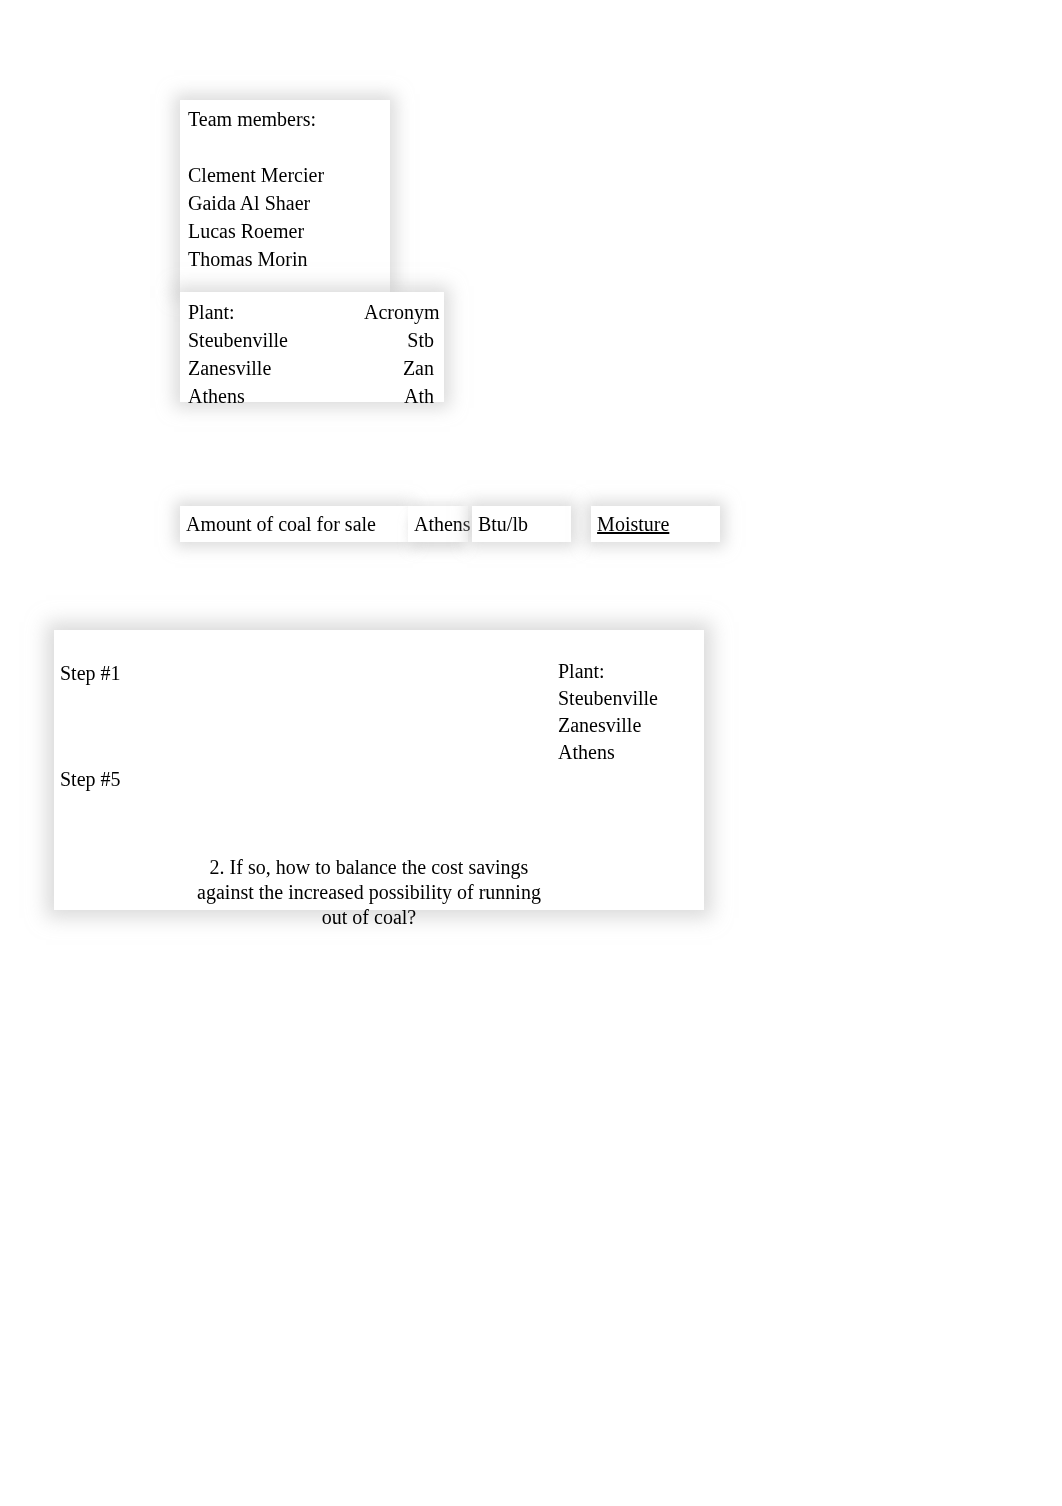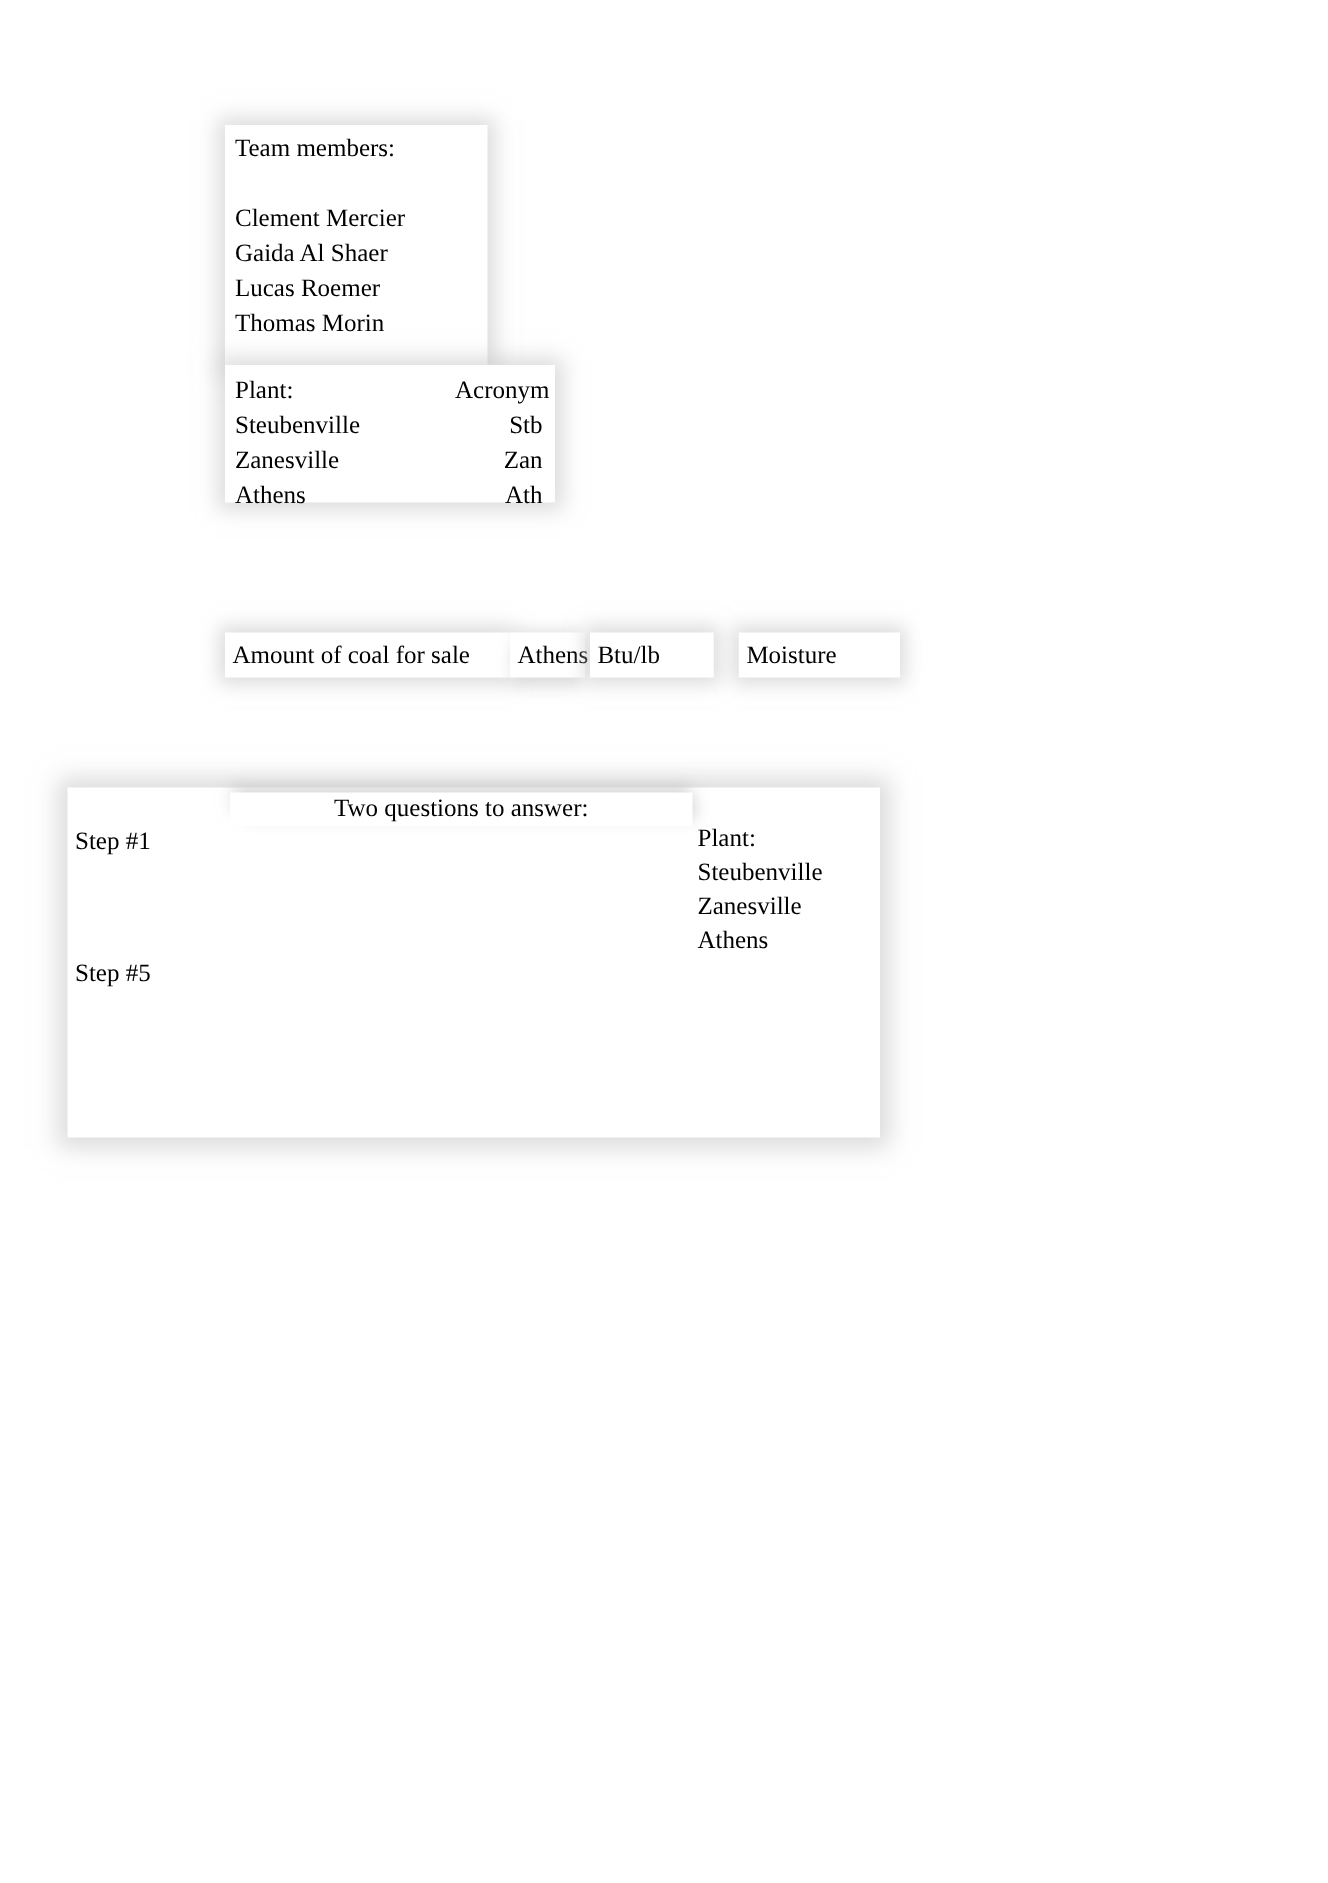--- a/index.html
+++ b/index.html
@@ -84,20 +84,21 @@
     }
     .seg-3 {
       width: 100px;
       margin-left: 4px;
       box-shadow: 0 0 14px 5px rgba(190,190,190,0.55);
     }
     .seg-4 {
       width: 130px;
       margin-left: 20px;
       box-shadow: 0 0 14px 5px rgba(190,190,190,0.55);
+      text-decoration: underline;
     }
 
     
     .big-block {
       position: absolute;
       left: 54px;
       top: 630px;
       width: 650px;
       height: 280px;
       background: #fff;
@@ -178,23 +179,23 @@
 
 <div class="coal-header-row">
   <div class="coal-seg seg-1">Amount of coal for sale</div>
   <div class="coal-seg seg-2">Athens</div>
   <div class="coal-seg seg-3">Btu/lb</div>
   <div class="coal-seg seg-4">Moisture</div>
 </div>
 
 <div class="big-block">
   <div class="inner">
-    <div class="questions-header">Two questions to answer:</div>
     <div class="step-1">Step #1</div>
     <div class="plant-list">
       <div>Plant:</div>
       <div>Steubenville</div>
       <div>Zanesville</div>
       <div>Athens</div>
     </div>
     <div class="step-2">Step #5</div>
+    <div class="question-2">2. If so, how to balance the cost savings against the increased possibility of running out of coal?</div>
   </div>
 </div>
 
 </body></html>

